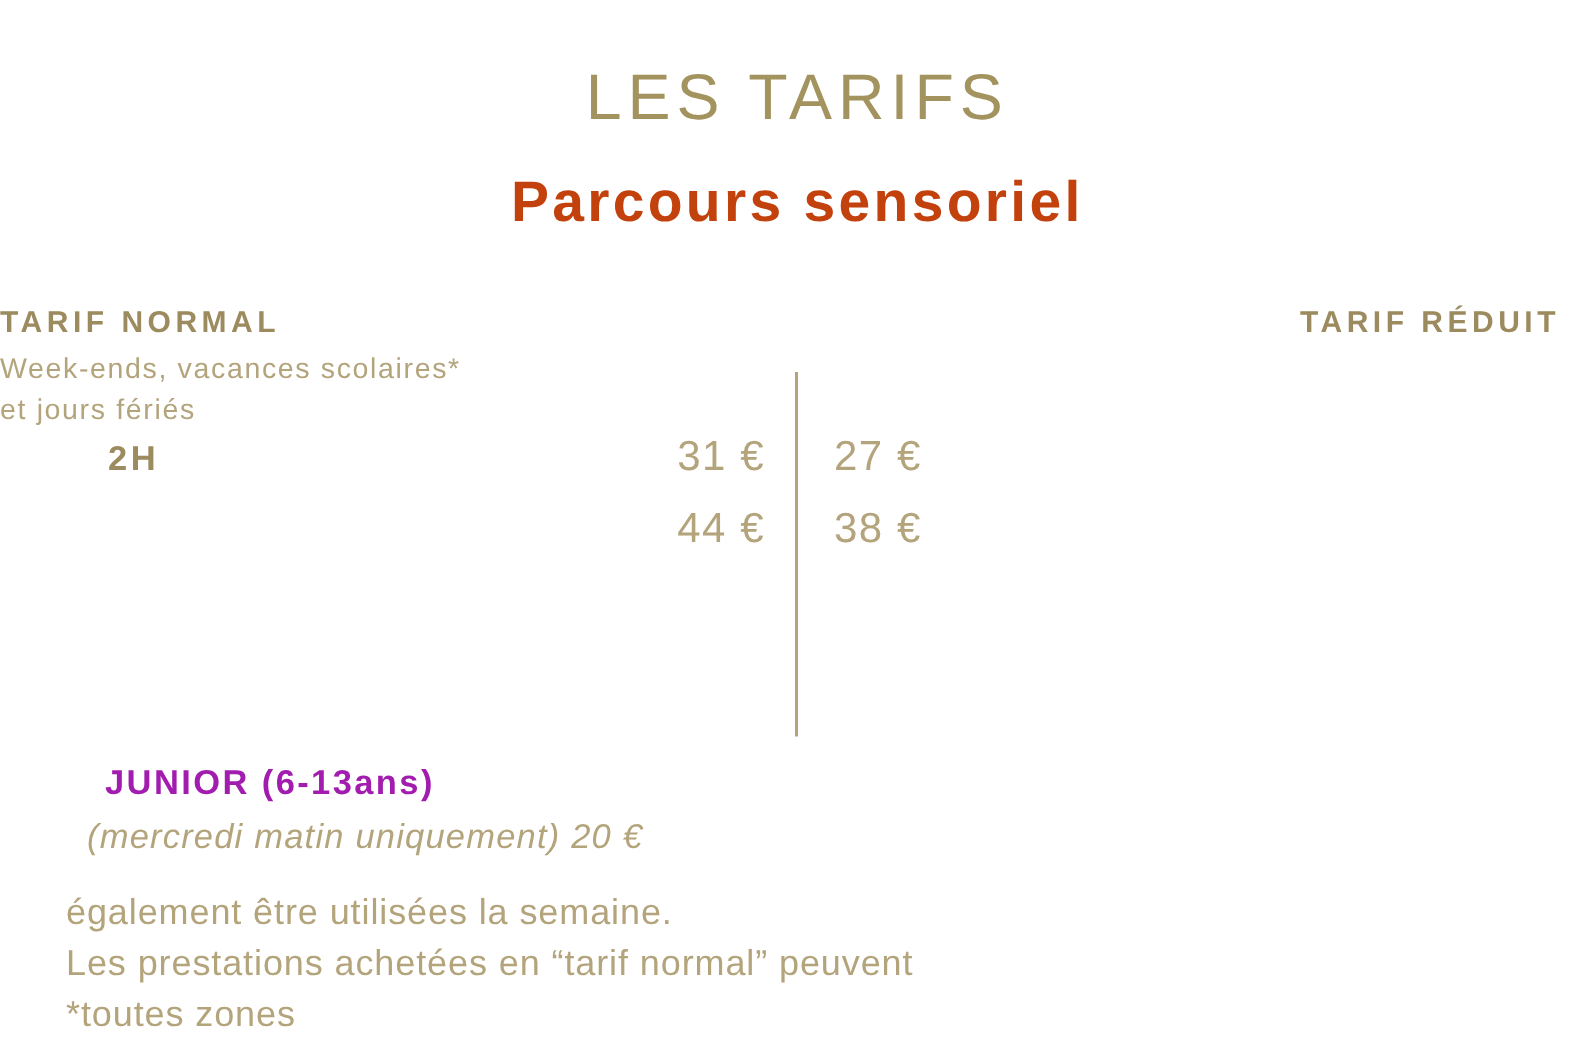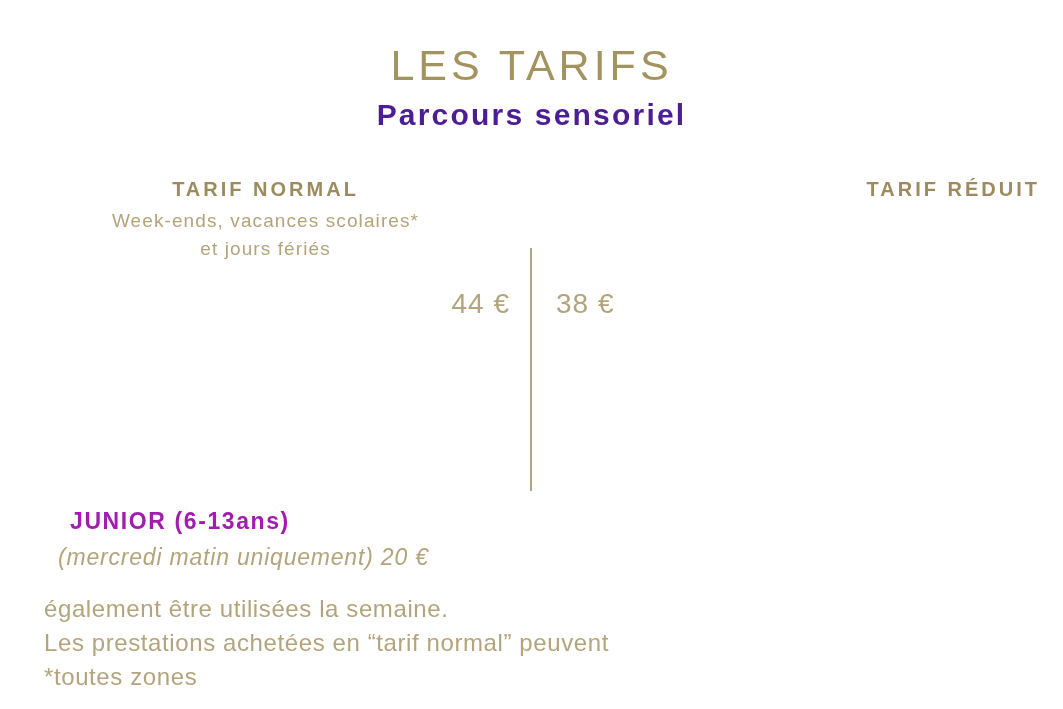--- a/index.html
+++ b/index.html
@@ -27,43 +27,42 @@
     padding-top: 42px;
   }
   .title {
     font-size: 43px;
     letter-spacing: 4px;
     font-weight: 400;
     color: #a3935f;
     line-height: 1.1;
   }
   .subtitle {
-    font-size: 30px;
+    font-size: 38px;
     letter-spacing: 2.2px;
     font-weight: 700;
-    color: #4c1d95;
-    margin-top: 8px;
+    color: #c2410c;
+    margin-top: 24px;
     line-height: 1.2;
   }
 
   
   .col-heads {
     position: relative;
     margin-top: 45px;
     height: 110px;
   }
   .head-normal {
     position: absolute;
     left: 0px;
     top: 0px;
     width: 512px;
-    text-align: center;
+    text-align: left;
     padding-right: 12px;
     box-sizing: border-box;
-    padding-left: 31px;
   }
   .head-reduit {
     position: absolute;
     left: 548px;
     top: 0px;
     width: 500px;
     text-align: right;
     padding-right: 8px;
     box-sizing: border-box;
   }
@@ -201,20 +200,25 @@
     <div class="head-reduit">
       <div class="head-title">TARIF RÉDUIT</div>
     </div>
 
   </div>
 
   <div class="divider"></div>
 
   <div class="rows">
 
+    <div class="row">
+      <span class="label">2H</span>
+      <span class="price-normal">31 €</span>
+      <span class="price-reduit">27 €</span>
+    </div>
 
 
     <div class="row">
       <span class="price-normal">44 €</span>
       <span class="price-reduit">38 €</span>
     </div>
 
 
   </div>
 

